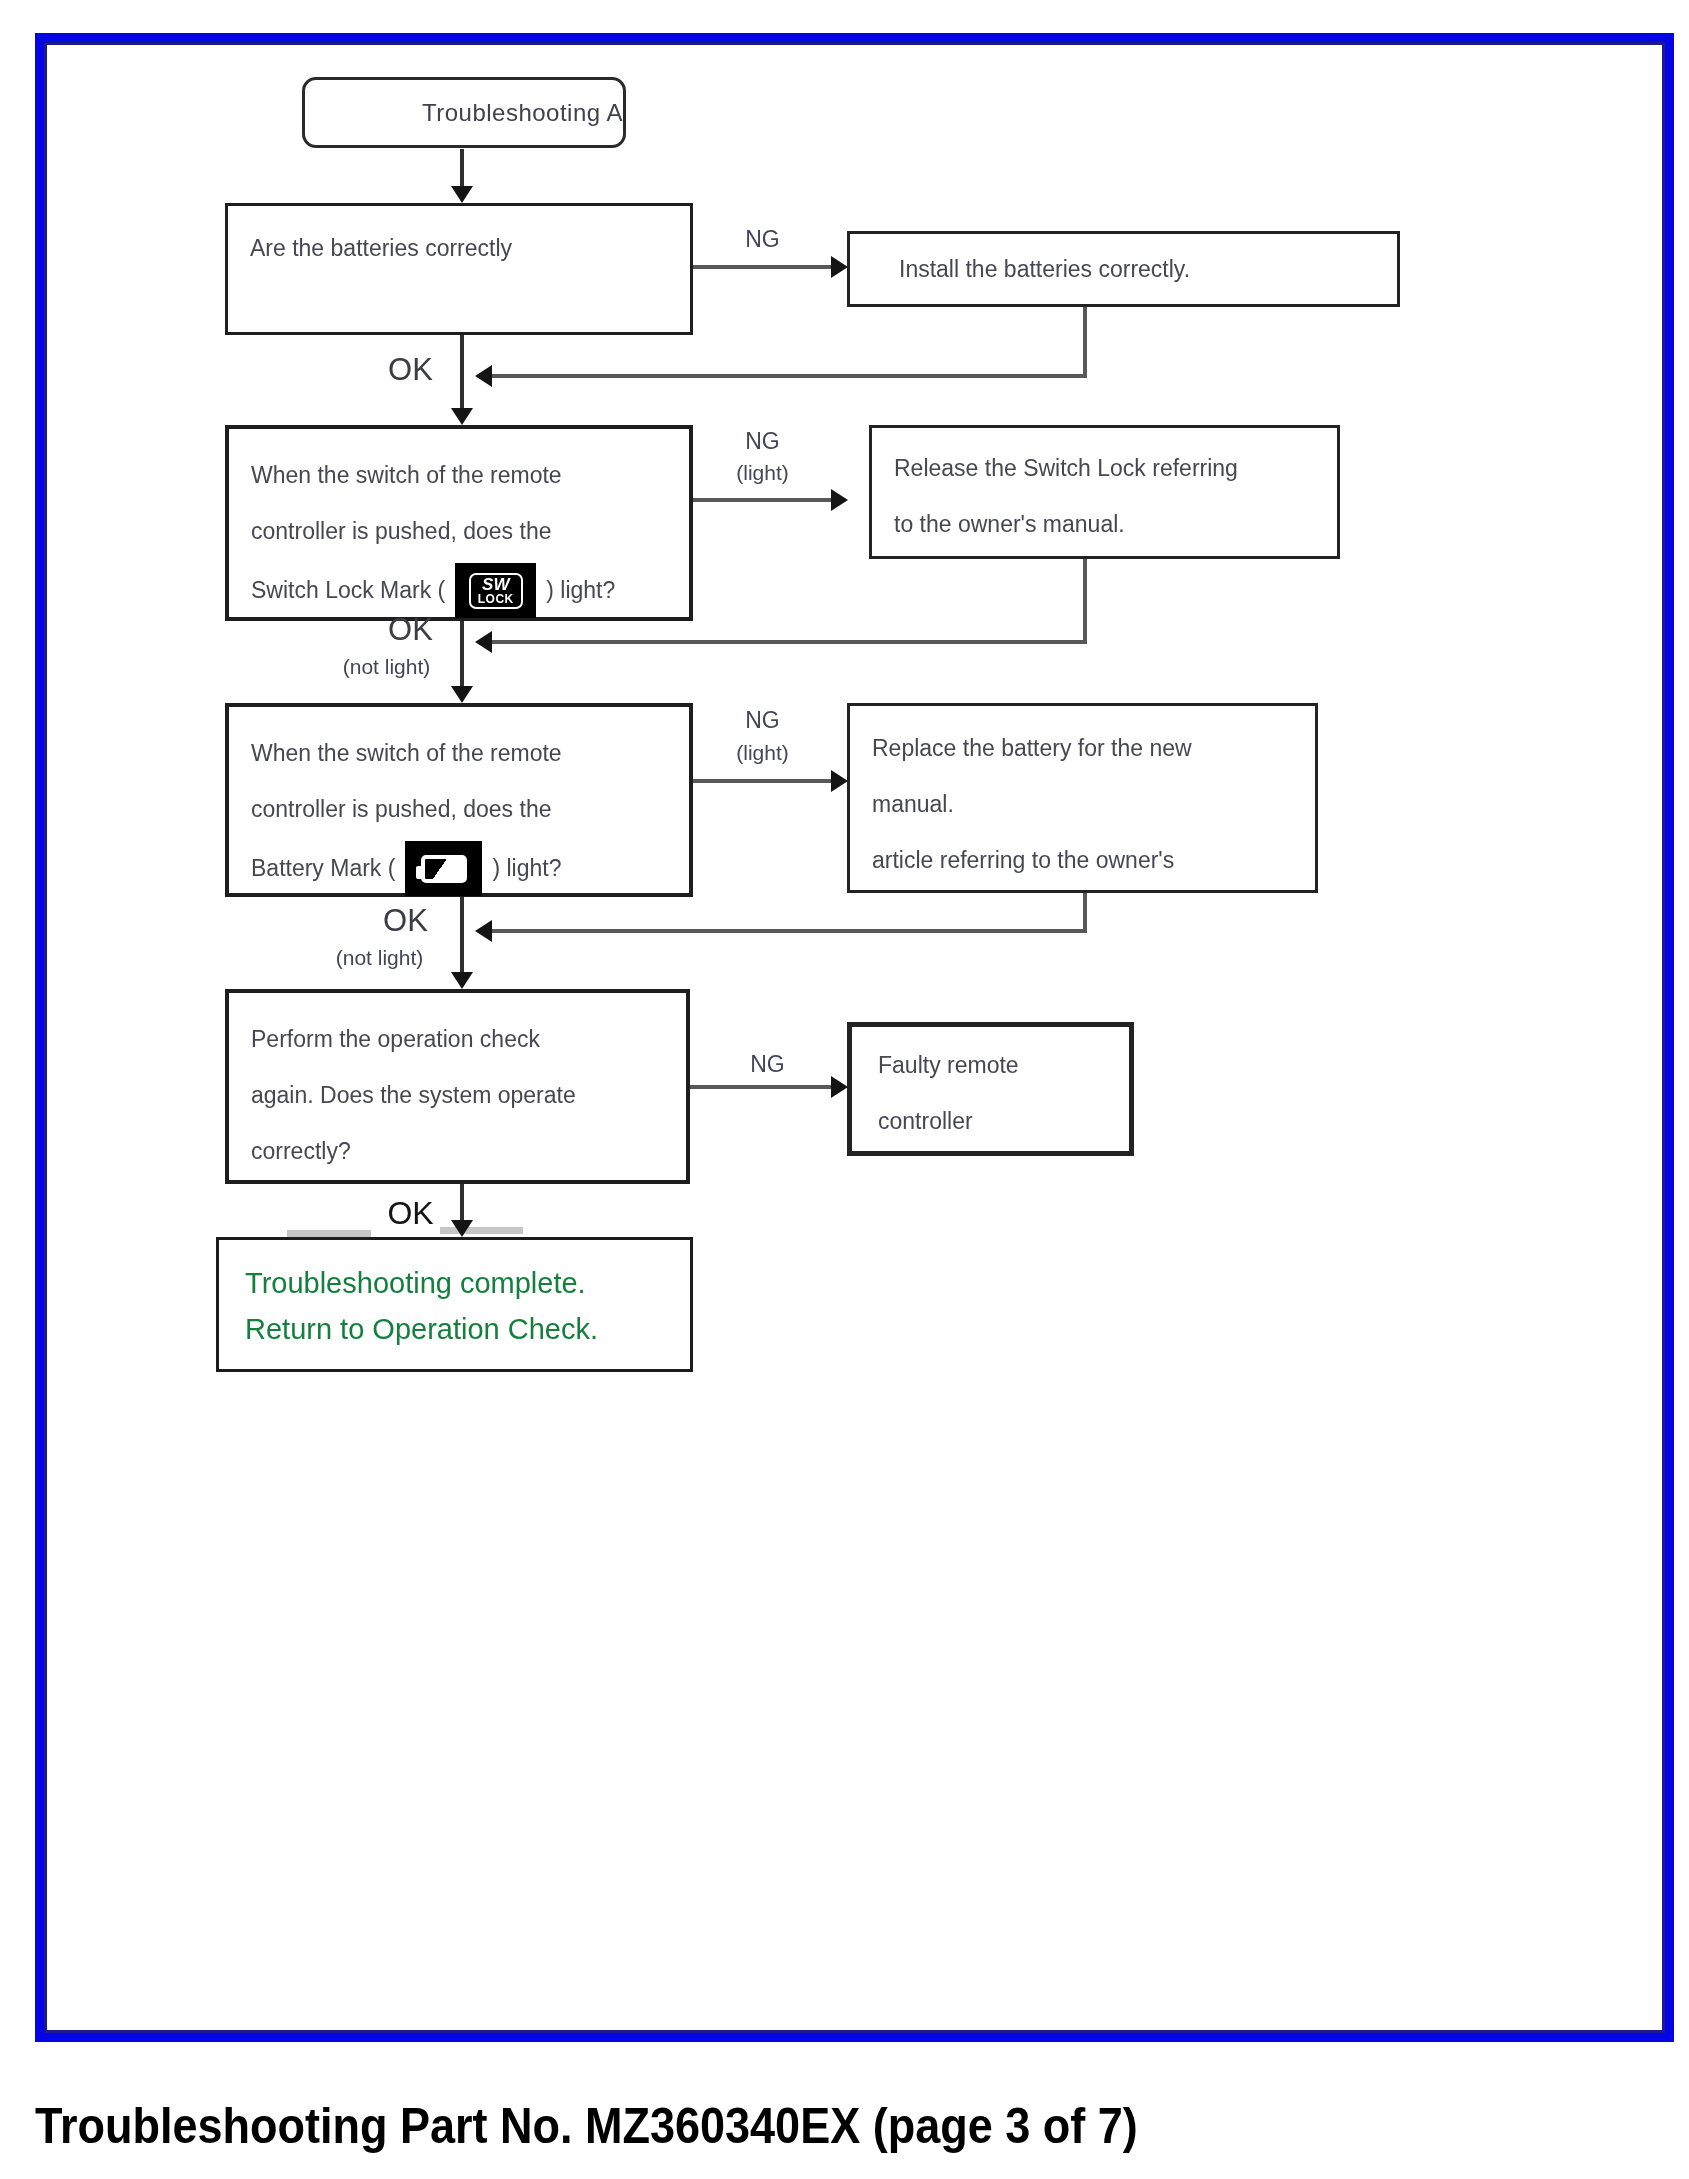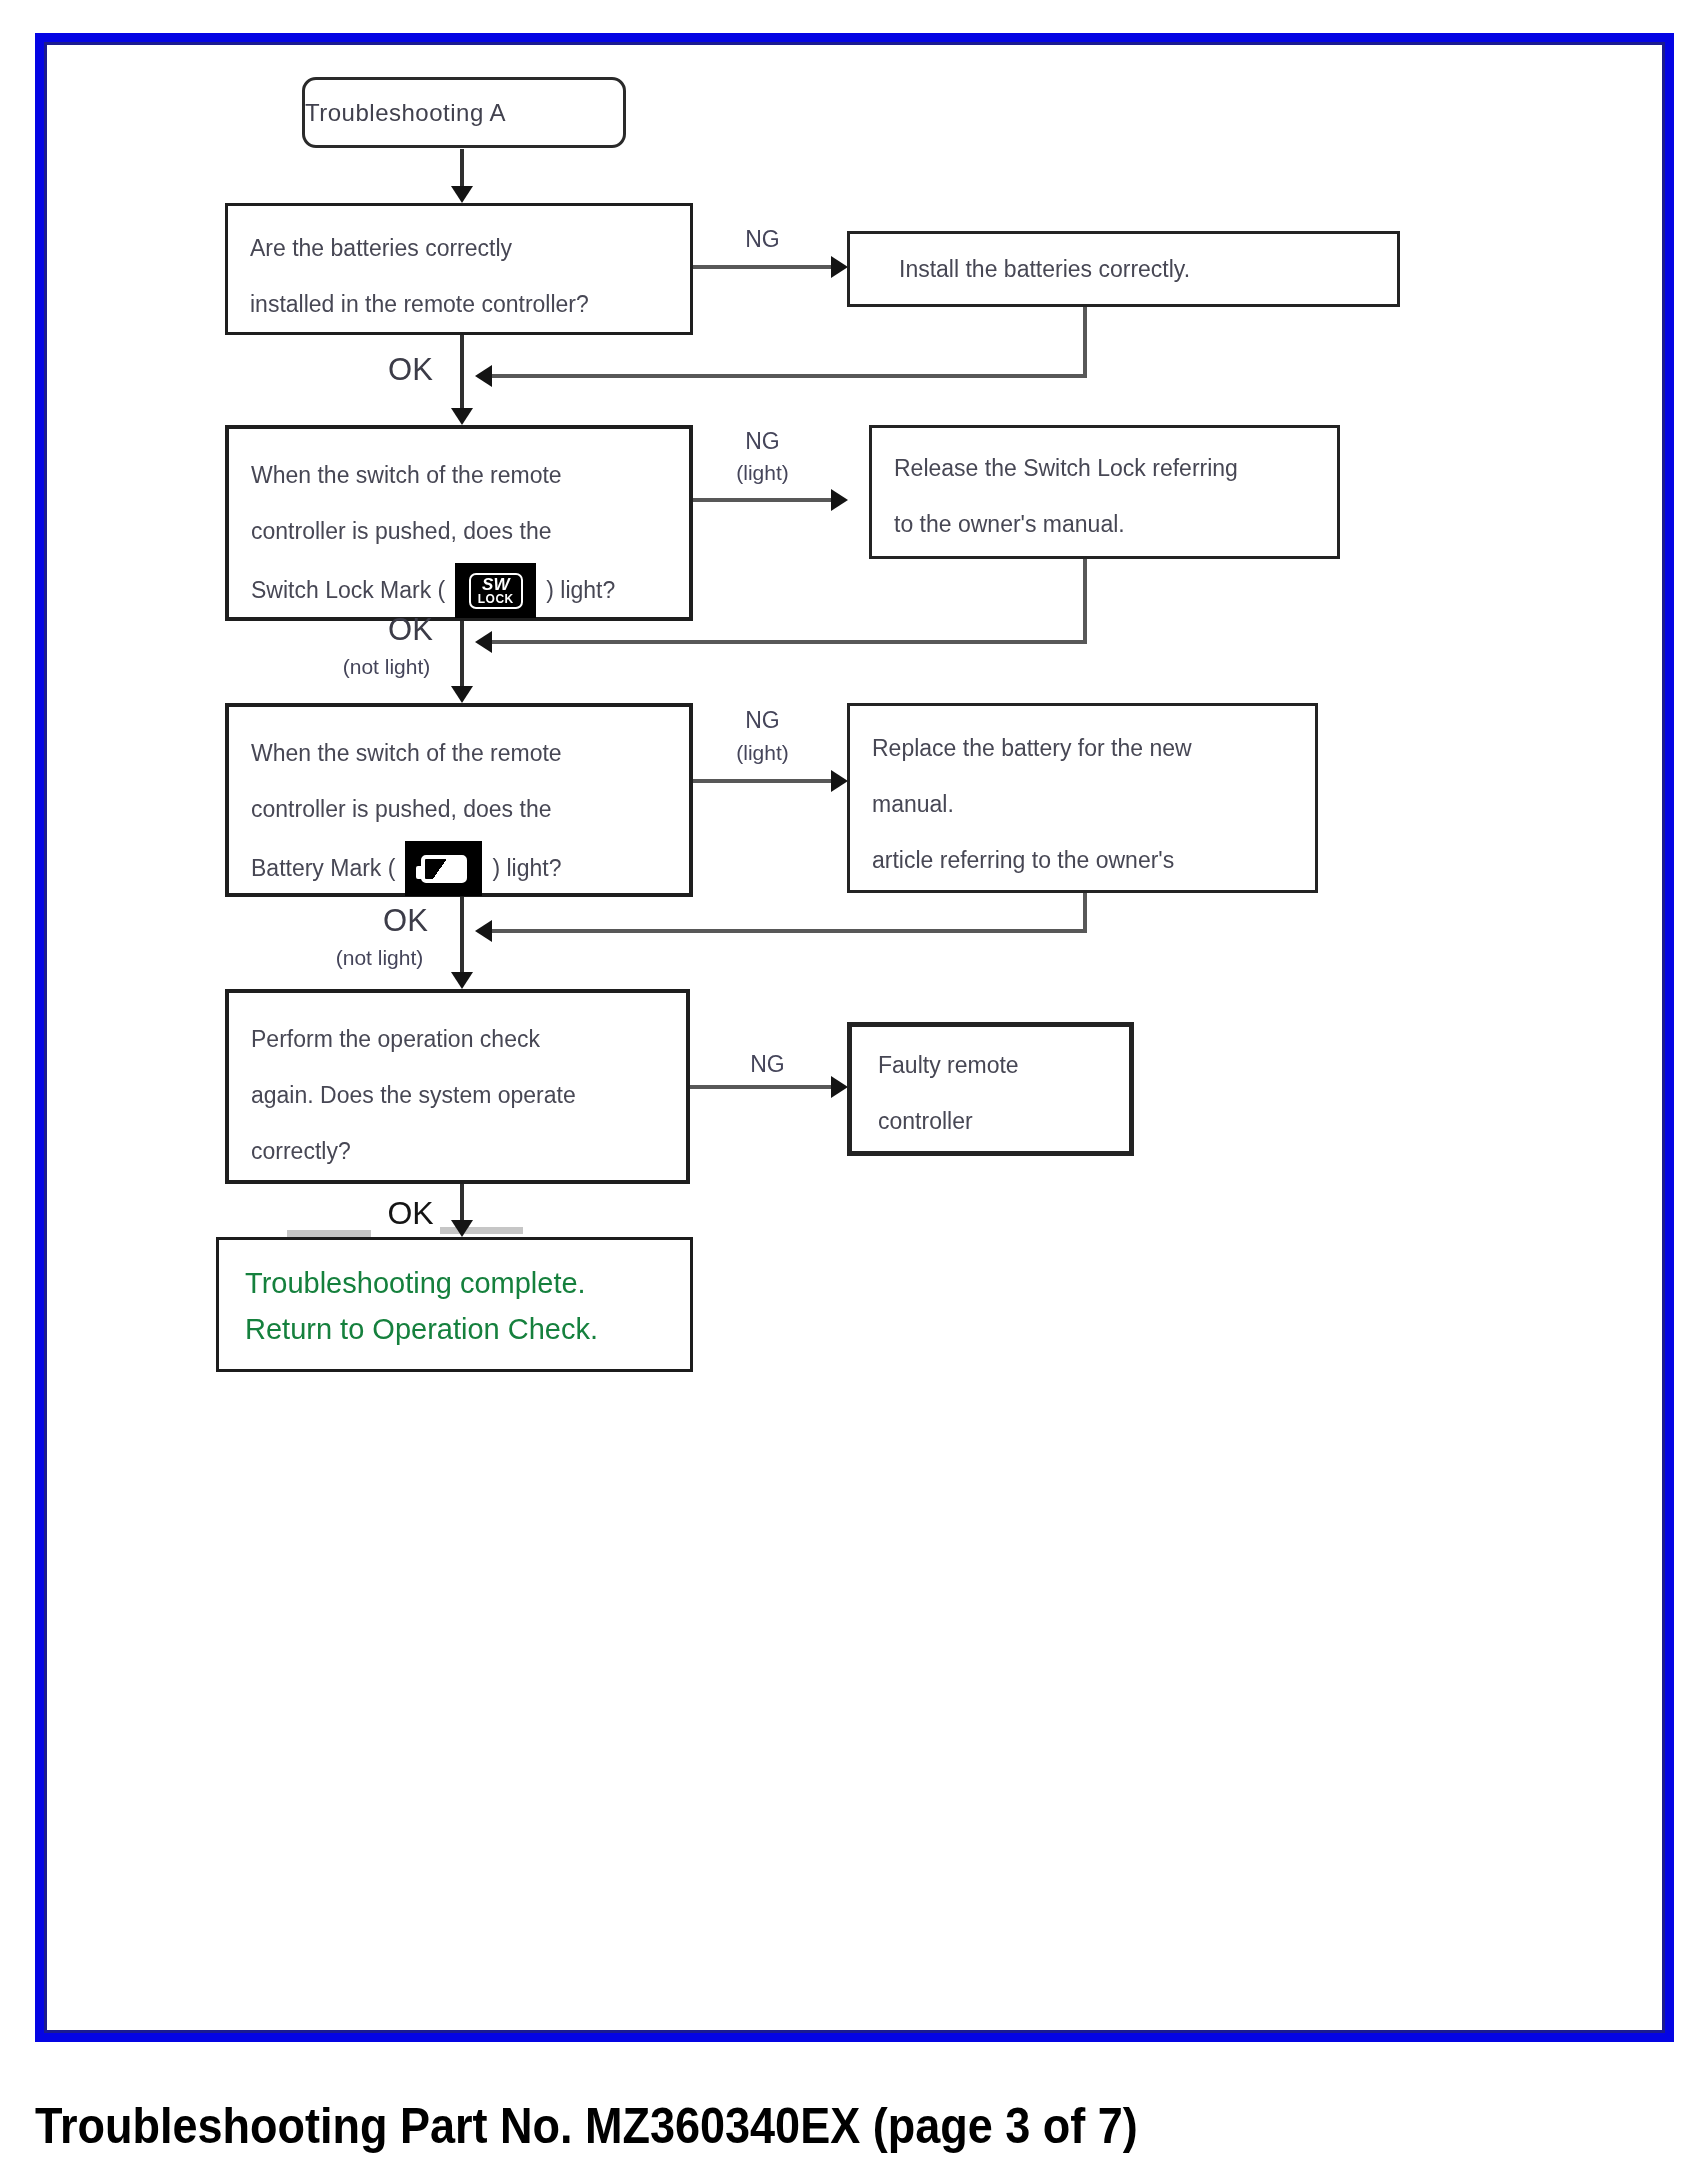--- a/index.html
+++ b/index.html
@@ -15,21 +15,21 @@
   .node {
     position:absolute; background:#fff; z-index:3;
     color:#474754; font-size:23px;
   }
   .qbox  { border:4px solid #1e1e1e; }
   .abox  { border:3px solid #232323; }
   .thick { border-width:5px; }
   .thin  { border-width:3px; }
   .terminal {
     border:3px solid #2a2a2a; border-radius:14px;
-    display:flex; align-items:center; justify-content:flex-start;
+    display:flex; align-items:center; justify-content:flex-end;
     font-size:24px; color:#41414e; letter-spacing:0.5px;
   }
   .ntext { padding:24px 10px 0 22px; }
   .nline { display:block; line-height:56px; white-space:nowrap; }
   .nline-flex { display:flex; align-items:center; height:63px; white-space:nowrap; }
   .center-one { display:flex; align-items:center; padding-left:22px; }
   .endbox { color:#15803d; font-size:29px; }
   .endbox .nline { line-height:46px; }
   .line { position:absolute; background:#585858; z-index:1; }
   .spine { background:#2f2f2f; }
@@ -80,21 +80,20 @@
   <div class="node terminal" style="left:302px; top:77px; width:324px; height:71px;">
     <span>Troubleshooting A</span>
   </div>
 
   <div class="line spine" style="left:460px; top:149px; width:4px; height:42px;"></div>
   <div class="arr arr-down" style="left:451px; top:186px;"></div>
 
   <div class="node qbox thin" style="left:225px; top:203px; width:468px; height:132px;">
     <div class="ntext" style="padding-top:14px;">
       <span class="nline">Are the batteries correctly</span>
-      <span class="nline">installed in the remote controller?</span>
     </div>
   </div>
 
   <div class="lbl lbl-ng" style="left:728px; top:226px; width:69px;">NG</div>
   <div class="line" style="left:693px; top:265px; width:139px; height:4px;"></div>
   <div class="arr arr-right" style="left:831px; top:256px;"></div>
 
   <div class="node abox" style="left:847px; top:231px; width:553px; height:76px;padding-left:27px;">
     <div class="center-one" style="height:100%;">
       <span>Install the batteries correctly.</span>

